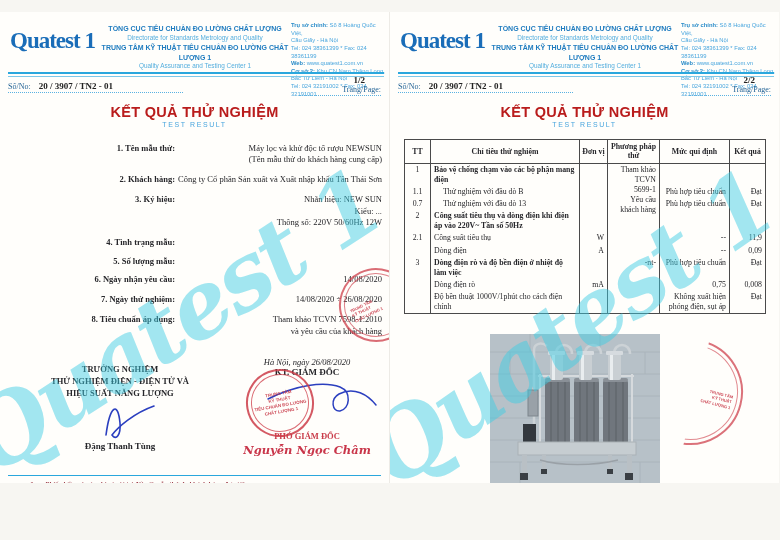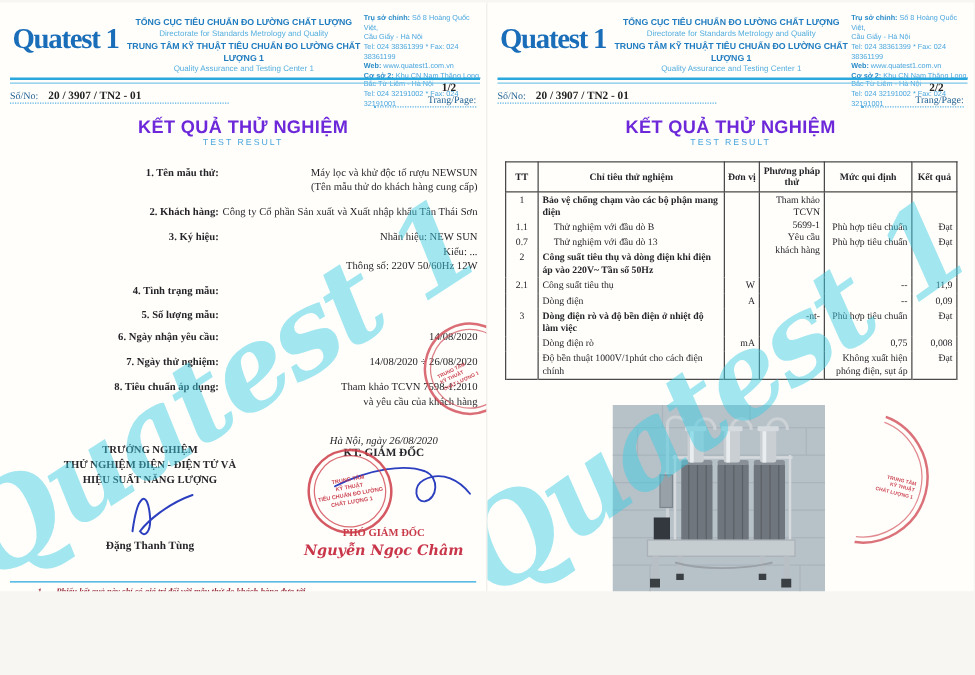--- a/index.html
+++ b/index.html
@@ -1,18 +1,18 @@
 <!DOCTYPE html>
 <html><head>
 <meta charset="utf-8">
 <style>
   html,body{margin:0;padding:0;}
   body{width:780px;height:540px;position:relative;background:#f7f6f2;
        font-family:"Liberation Serif","DejaVu Serif",serif;color:#26262a;}
-  .page{position:absolute;top:2px;width:389px;height:471px;background:#fffefb;overflow:hidden;}
+  .page{position:absolute;top:12px;width:389px;height:471px;background:#fffefb;overflow:hidden;}
   #p1{left:0;border-right:1px solid #edebe6;}
   #p2{left:390px;}
 
   
   .logo{position:absolute;left:10px;top:16px;font-weight:bold;font-size:23px;color:#1a6db8;letter-spacing:-1px;}
   .org{position:absolute;left:100px;top:12px;width:190px;text-align:center;
        font-family:"Liberation Sans","DejaVu Sans",sans-serif;line-height:1.4;}
   .org-vi{font-size:7px;font-weight:bold;color:#1e7bbf;}
   .org-en{font-size:6.4px;color:#55aede;}
   .contact{position:absolute;right:3px;top:10px;width:95px;
@@ -20,21 +20,21 @@
   .contact b{color:#2a8cc9;}
   .rule2{position:absolute;left:8px;right:5px;top:60px;height:2px;border-top:2px solid #2aa7dd;border-bottom:1px solid #7cc8ea;}
   .docno{position:absolute;left:8px;top:69px;width:175px;border-bottom:1px dotted #5ab2e2;padding-bottom:1px;font-size:8px;color:#1d5f93;}
   .docno b{color:#222;font-size:9px;margin-left:8px;font-style:normal;}
   .pgno{position:absolute;right:8px;top:63px;text-align:right;font-size:8px;color:#1d5f93;}
   .pgno b{display:block;color:#222;font-size:9px;margin-right:16px;}
   .pl{border-bottom:1px dotted #5ab2e2;padding-bottom:1px;width:82px;}
 
   .title{position:absolute;left:0;right:0;top:92px;text-align:center;
          font-family:"Liberation Sans","DejaVu Sans",sans-serif;}
-  .tvi{font-size:14.5px;font-weight:bold;color:#6d28d9;letter-spacing:.3px;}
+  .tvi{font-size:14.5px;font-weight:bold;color:#b91c1c;letter-spacing:.3px;}
   .ten{font-size:7px;color:#4aa6de;letter-spacing:1.6px;margin-top:1px;}
 
   
   .fields{position:absolute;left:30px;top:131px;width:352px;font-size:8.5px;}
   .frow{display:flex;margin-bottom:8.5px;text-align:right;}
   .flabel{width:145px;font-weight:bold;flex:none;}
   .fval{flex:1;line-height:1.35;}
 
   
   .sigL{position:absolute;left:24px;top:352px;width:192px;text-align:center;font-size:8.5px;font-weight:bold;line-height:1.4;}

